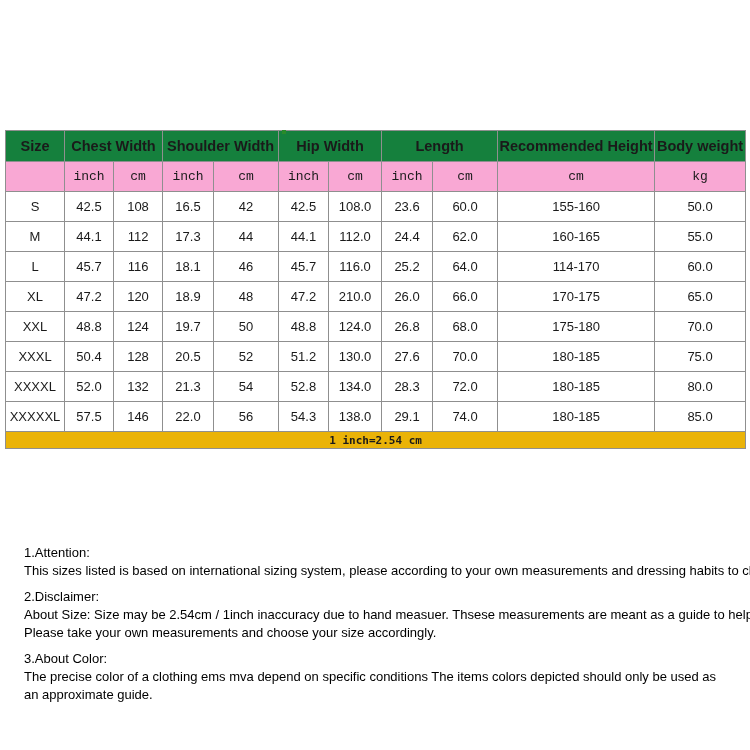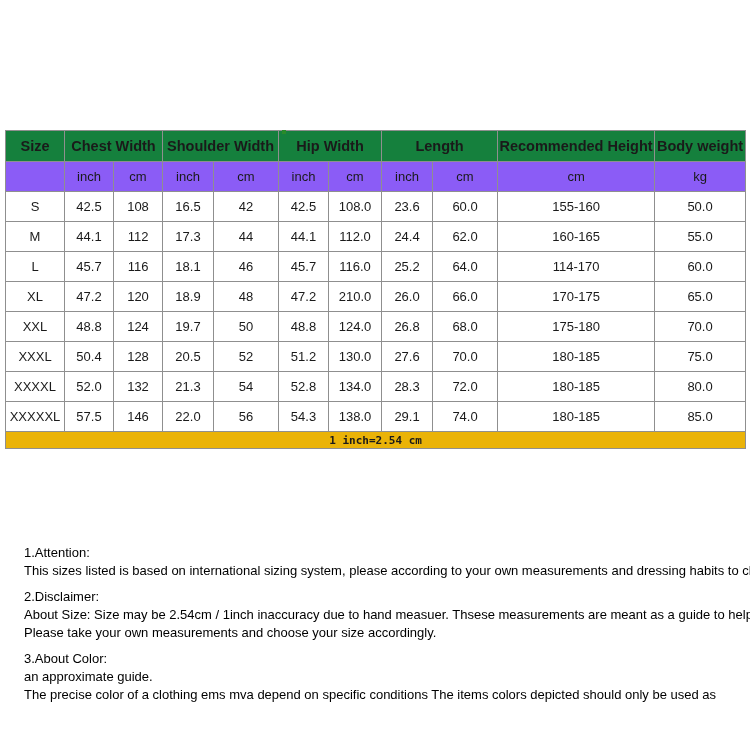--- a/index.html
+++ b/index.html
@@ -26,25 +26,26 @@
     white-space: nowrap;
   }
   thead tr.groups th {
     background: #15803d;
     height: 30px;
     font-size: 14.5px;
     font-weight: bold;
     color: #1a1a1a;
   }
   thead tr.units th {
-    background: #8b5cf6;
+    background: #f9a8d4;
     height: 29px;
     font-size: 13px;
     font-weight: normal;
     color: #1a1a1a;
+    font-family: Liberation Mono, monospace;
   }
   tbody td {
     height: 29px;
     font-size: 13px;
     background: #ffffff;
     color: #1a1a1a;
   }
   tfoot td {
     height: 16px;
     font-family: "DejaVu Sans Mono", monospace;
@@ -232,16 +233,16 @@
       <div class="note-line">1.Attention:</div>
       <div class="note-line">This sizes listed is based on international sizing system, please according to your own measurements and dressing habits to choose your suitable size.</div>
     </div>
     <div class="note">
       <div class="note-line">2.Disclaimer:</div>
       <div class="note-line">About Size: Size may be 2.54cm / 1inch inaccuracy due to hand measuer. Thsese measurements are meant as a guide to help you select the correct size.</div>
       <div class="note-line">Please take your own measurements and choose your size accordingly.</div>
     </div>
     <div class="note">
       <div class="note-line">3.About Color:</div>
+      <div class="note-line">The precise color of a clothing ems mva depend on specific conditions The items colors depicted should only be used as</div>
       <div class="note-line">an approximate guide.</div>
-      <div class="note-line">The precise color of a clothing ems mva depend on specific conditions The items colors depicted should only be used as</div>
     </div>
   </div>
 
 </body></html>

